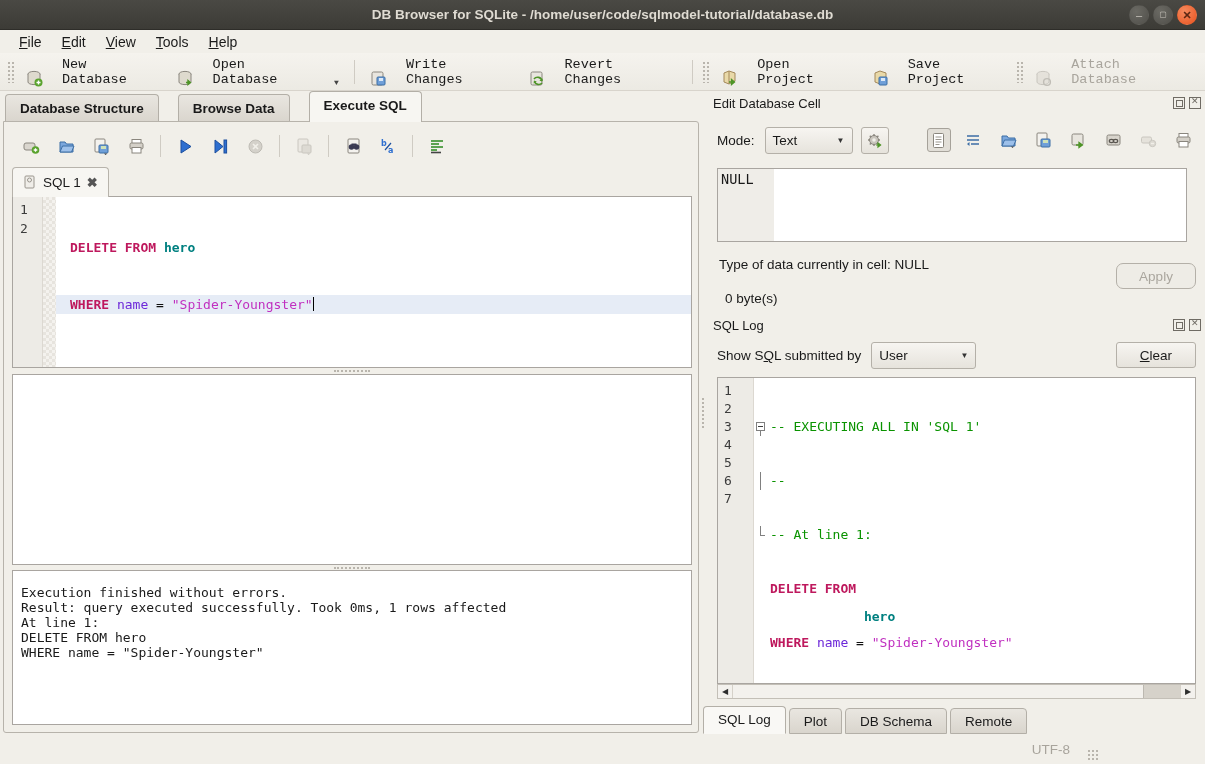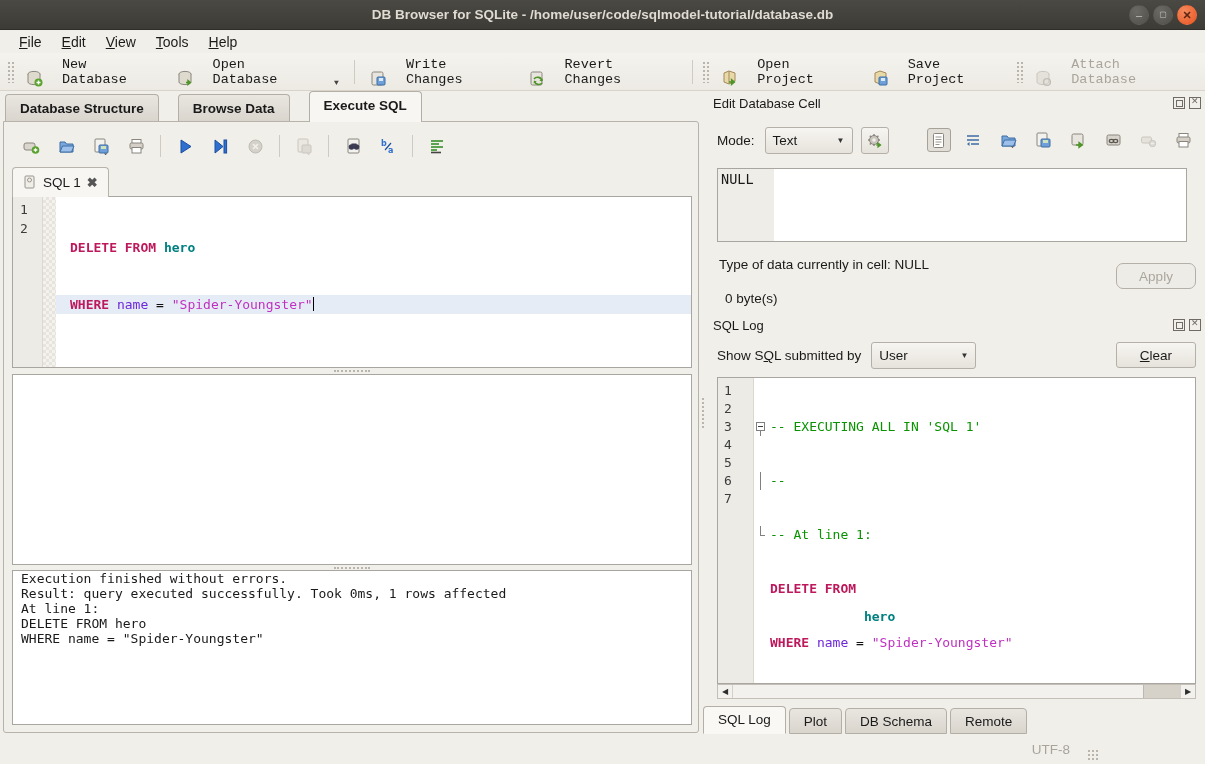--- a/index.html
+++ b/index.html
@@ -78,21 +78,21 @@
   .cmt { color:#0a9300; }
   .caret { display:inline-block; width:1px; height:14px; background:#000; vertical-align:-2px; }
 
   .hsplit { position:absolute; left:8px; width:680px; height:5px; display:flex; align-items:center; justify-content:center; }
   .hsplit i { width:36px; border-top:2px dotted #b9b5ad; }
 
   .results { position:absolute; left:8px; top:252px; width:680px; height:191px; background:#fff;
     border:1px solid #a9a5a0; }
 
   .messages { position:absolute; left:8px; top:448px; width:680px; height:155px; background:#fff;
-    border:1px solid #a9a5a0; padding:0 8px; font-size:13px; line-height:15px; white-space:pre; overflow:hidden; }
+    border:1px solid #a9a5a0; padding:14px 8px; font-size:13px; line-height:15px; white-space:pre; overflow:hidden; }
 
   
   .right-panel { position:absolute; left:707px; top:91px; width:498px; height:644px; }
   .dock-header { position:absolute; left:6px; width:492px; height:22px; display:flex; align-items:center; }
   .dock-header .dtitle { flex:1; font-size:13px; }
   .dock-icons { display:flex; gap:4px; margin-right:4px; }
   .dico { width:12px; height:12px; border:1px solid #6f6b64; position:relative; background:#f1efe9; }
   .dico.float::after { content:""; position:absolute; left:2px; top:2px; width:5px; height:5px; border:1px solid #6f6b64; }
   .dico.close::after { content:"✕"; position:absolute; left:1px; top:-2px; font-size:9px; color:#6f6b64; }
 

